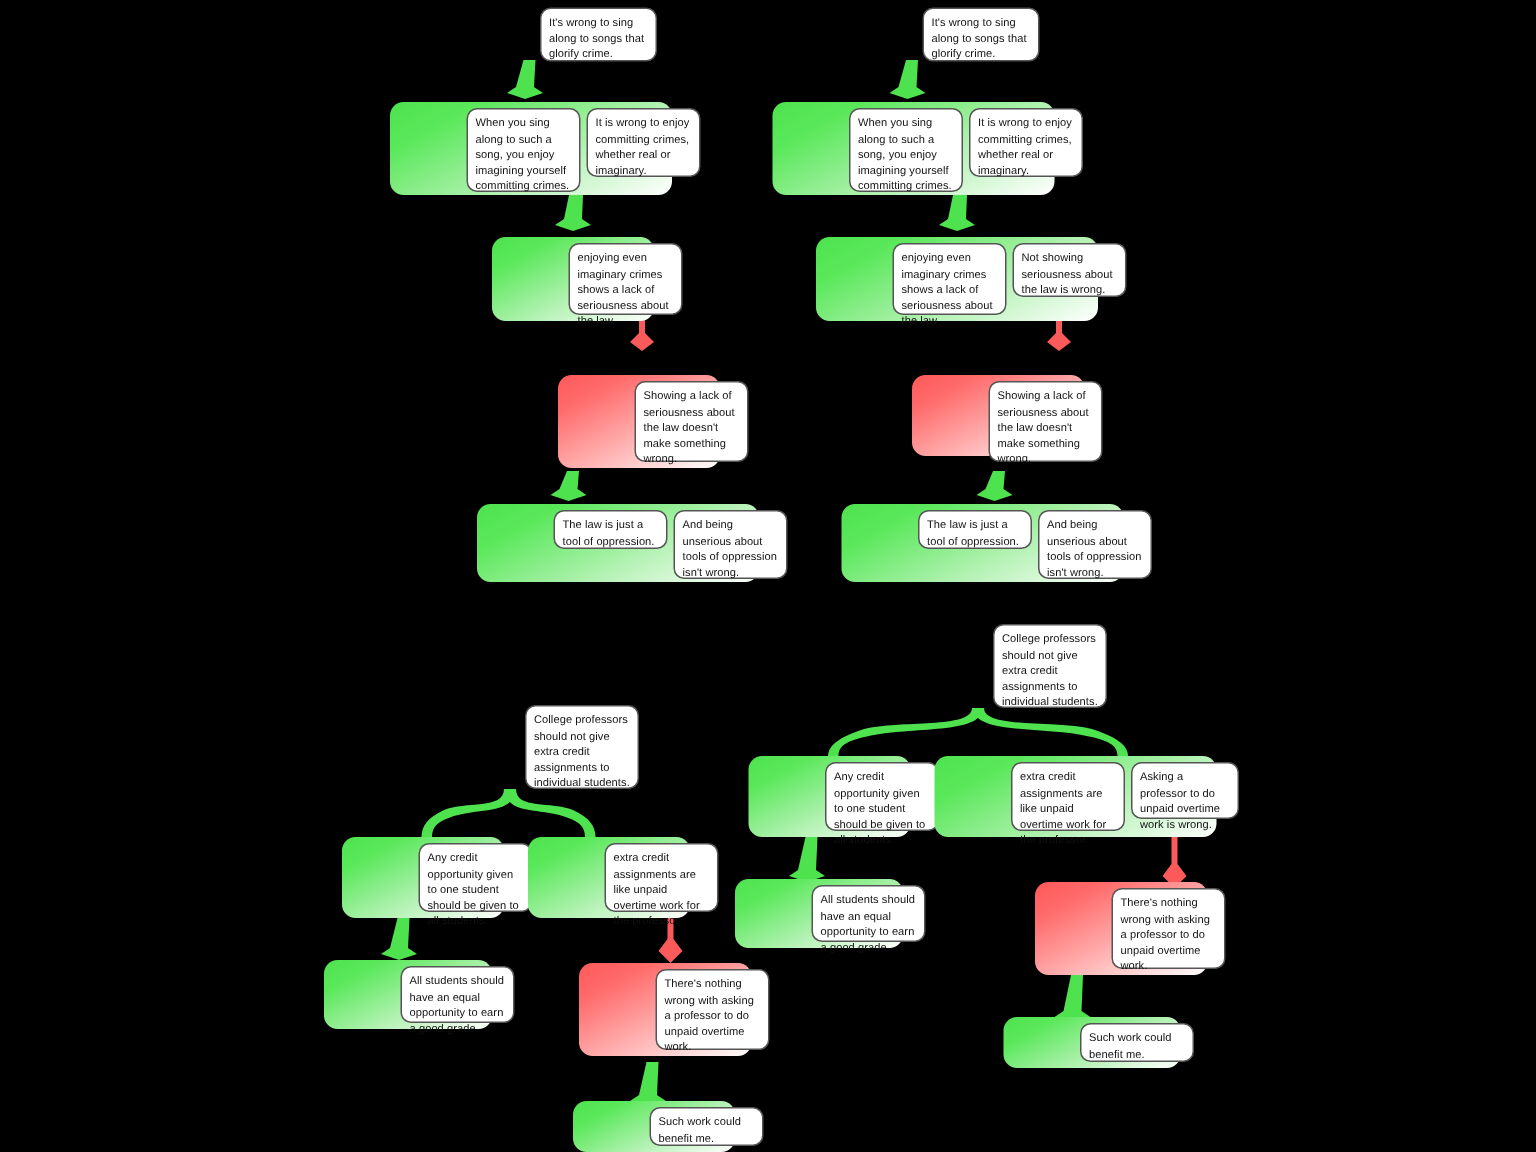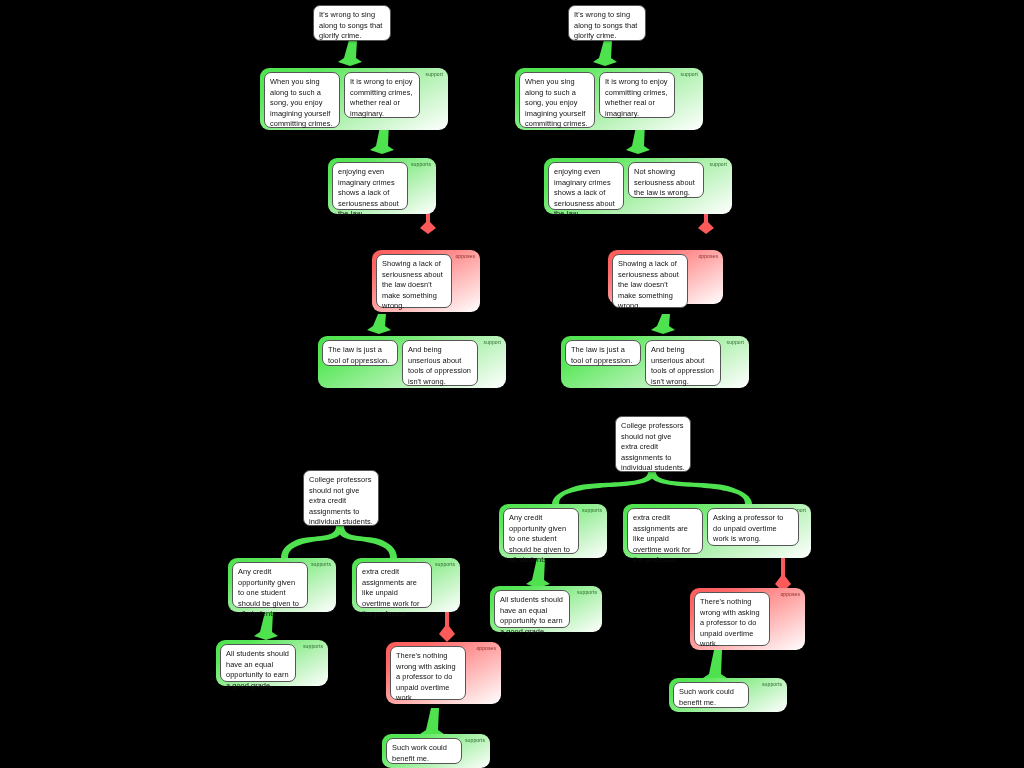--- a/index.html
+++ b/index.html
@@ -15,21 +15,21 @@
   .grp.support{background:linear-gradient(152deg,#4ee24e 0%,#5ae85a 20%,#b6f2b6 62%,#ffffff 100%);}
   .grp.oppose{background:linear-gradient(152deg,#ff5959 0%,#ff6a6a 20%,#ffb8b8 62%,#ffffff 100%);}
   .grp .tag{position:absolute;top:3px;right:5px;font-size:5px;letter-spacing:.1px;
             line-height:7px;color:#2c6b2c;white-space:nowrap;}
   .grp.oppose .tag{color:#8a2b2b;}
 
   
   .card{position:absolute;box-sizing:border-box;background:#fff;
         border:1px solid #555;border-radius:7px;
         padding:4px 5px 3px 5px;font-size:7.4px;line-height:10.6px;
-        color:#111;letter-spacing:.05px;}
+        color:#111;letter-spacing:.05px;margin-left:47px;}
   .card.root{box-shadow:0 1px 2px rgba(0,0,0,.35);}
 </style>
 </head>
 <body>
 
 <div id="stage">
 
   <svg class="links" viewBox="0 0 1024 768">
     <g fill="#4ee24e" stroke="none">
 
@@ -143,21 +143,21 @@
 
   <div class="grp support" style="left:499px;top:504px;width:108px;height:54px;">
     <span class="tag">supports</span>
   </div>
   <div class="card" style="left:503px;top:508px;width:76px;height:46px;">Any credit opportunity given to one student should be given to all students.</div>
 
   <div class="grp support" style="left:623px;top:504px;width:188px;height:54px;">
     <span class="tag">support</span>
   </div>
   <div class="card" style="left:627px;top:508px;width:76px;height:46px;">extra credit assignments are like unpaid overtime work for the professor.</div>
-  <div class="card" style="left:707px;top:508px;width:92px;height:38px;">Asking a professor to do unpaid overtime work is wrong.</div>
+  <div class="card" style="left:707px;top:508px;width:72px;height:38px;">Asking a professor to do unpaid overtime work is wrong.</div>
 
   <div class="grp support" style="left:490px;top:586px;width:112px;height:46px;">
     <span class="tag">supports</span>
   </div>
   <div class="card" style="left:494px;top:590px;width:76px;height:38px;">All students should have an equal opportunity to earn a good grade.</div>
 
   <div class="grp oppose" style="left:690px;top:588px;width:115px;height:62px;">
     <span class="tag">opposes</span>
   </div>
   <div class="card" style="left:694px;top:592px;width:76px;height:54px;">There's nothing wrong with asking a professor to do unpaid overtime work.</div>

